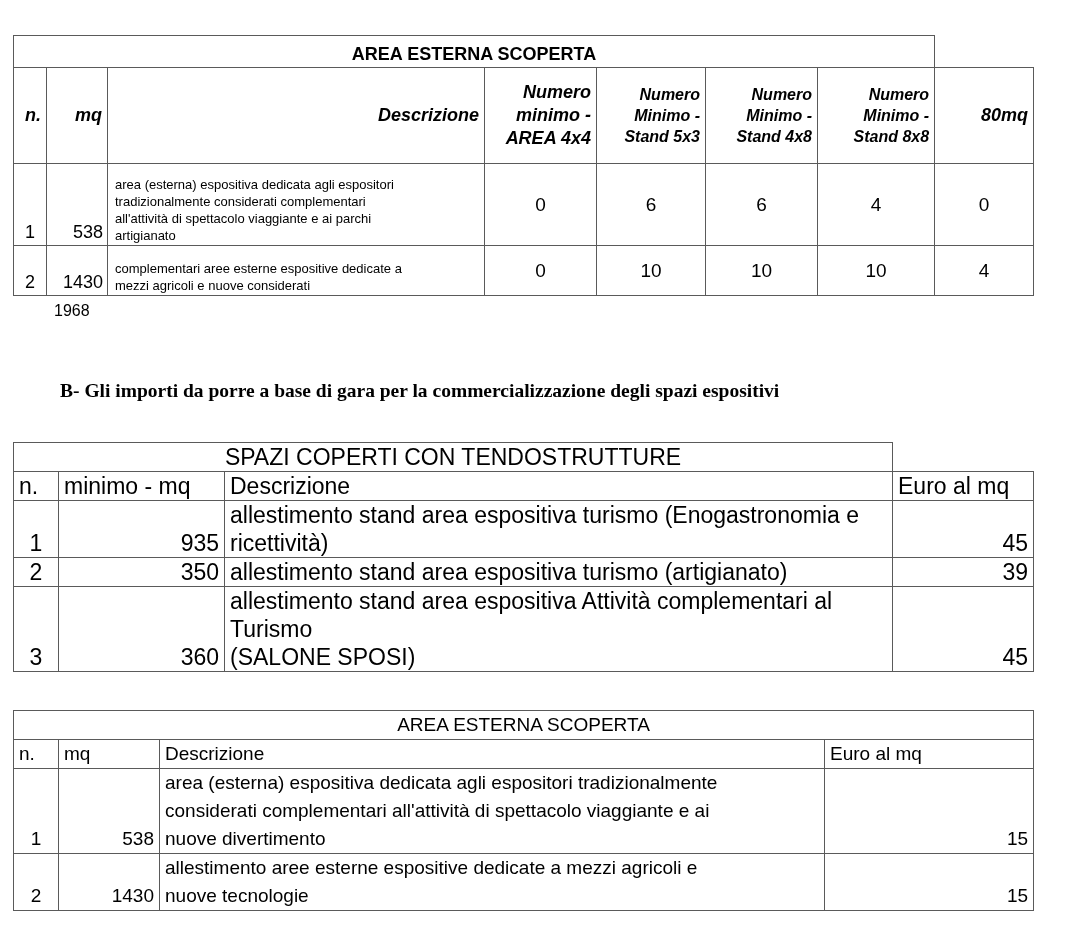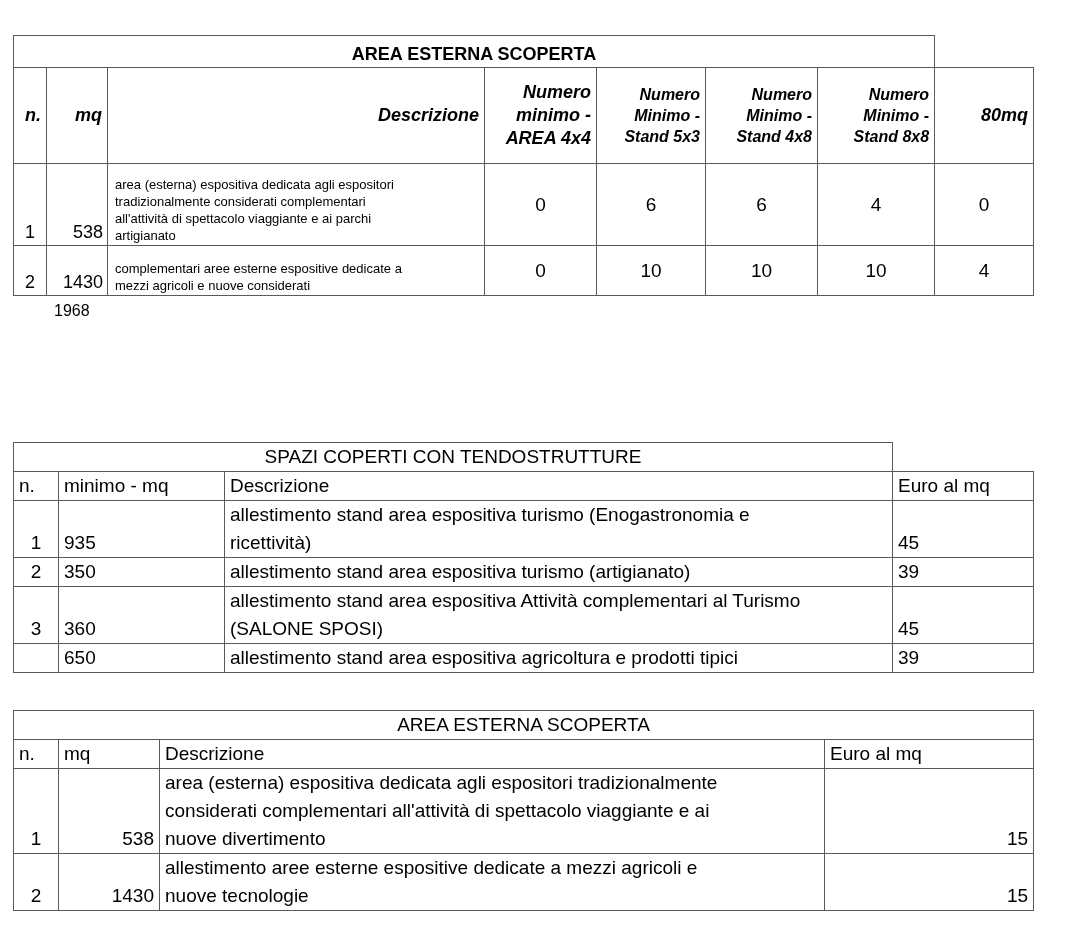--- a/index.html
+++ b/index.html
@@ -19,25 +19,25 @@
   #t1 td.mq { font-size:18px; vertical-align:bottom; text-align:right; padding:0 4px 2px; }
   #t1 td.desc { font-size:13px; vertical-align:bottom; line-height:17px; padding:2px 7px 1px; }
   #t1 td.val { font-size:19px; text-align:center; vertical-align:middle; }
 
   #total1 { left:54px; top:302px; font-size:16px; }
 
   #para { left:60px; top:372px; font-family:"Liberation Serif", serif; font-size:19.5px; font-weight:bold; line-height:37px; width:980px; }
   #para .l2 { padding-left:36px; }
 
   
-  #t2 { left:13px; top:442px; width:1020px; font-size:19px;padding-left:32px; }
+  #t2 { left:13px; top:442px; width:1020px; font-size:23px;padding-left:32px; }
   #t2 td { line-height:28px; }
   #t2 .title td { height:29px; text-align:center; }
   #t2 .hdr td { height:29px; }
-  #t2 td.r { text-align:left; vertical-align:bottom; }
+  #t2 td.r { text-align:right; vertical-align:bottom; }
   #t2 td.c { text-align:center; vertical-align:bottom; }
   #t2 td.d { vertical-align:bottom; }
 
   
   #t3 { left:13px; top:710px; width:1020px; font-size:19px; }
   #t3 td { line-height:28px; }
   #t3 .title td { height:29px; text-align:center; }
   #t3 .hdr td { height:29px; }
   #t3 td.r { text-align:right; vertical-align:bottom; }
   #t3 td.c { text-align:center; vertical-align:bottom; }
@@ -115,20 +115,21 @@
     <td class="val">10</td>
     <td class="val">10</td>
     <td class="val">4</td>
   </tr>
 </tbody>
   </table>
 
 <div id="total1" class="abs">1968</div>
 
 <div id="para" class="abs">
+  <div>B- Gli importi da porre a base di gara per la commercializzazione degli spazi espositivi</div>
 </div>
 
 <table id="t2">
   <colgroup>
     <col style="width:45px">
       <col style="width:166px">
       <col style="width:668px">
       <col style="width:141px">
   </colgroup>
   <tbody>
@@ -161,28 +162,20 @@
   </tr>
   <tr>
     <td class="c">3</td>
     <td class="r">360</td>
     <td class="d">
       <div>allestimento stand area espositiva Attività complementari al Turismo</div>
       <div>(SALONE SPOSI)</div>
     </td>
     <td class="r">45</td>
   </tr>
-  <tr>
-    <td class="c"></td>
-    <td class="r">650</td>
-    <td class="d">
-      <div>allestimento stand area espositiva agricoltura e prodotti tipici</div>
-    </td>
-    <td class="r">39</td>
-  </tr>
 </tbody>
   </table>
 
 <table id="t3">
   <colgroup>
     <col style="width:45px">
       <col style="width:101px">
       <col style="width:665px">
       <col style="width:209px">
   </colgroup>

